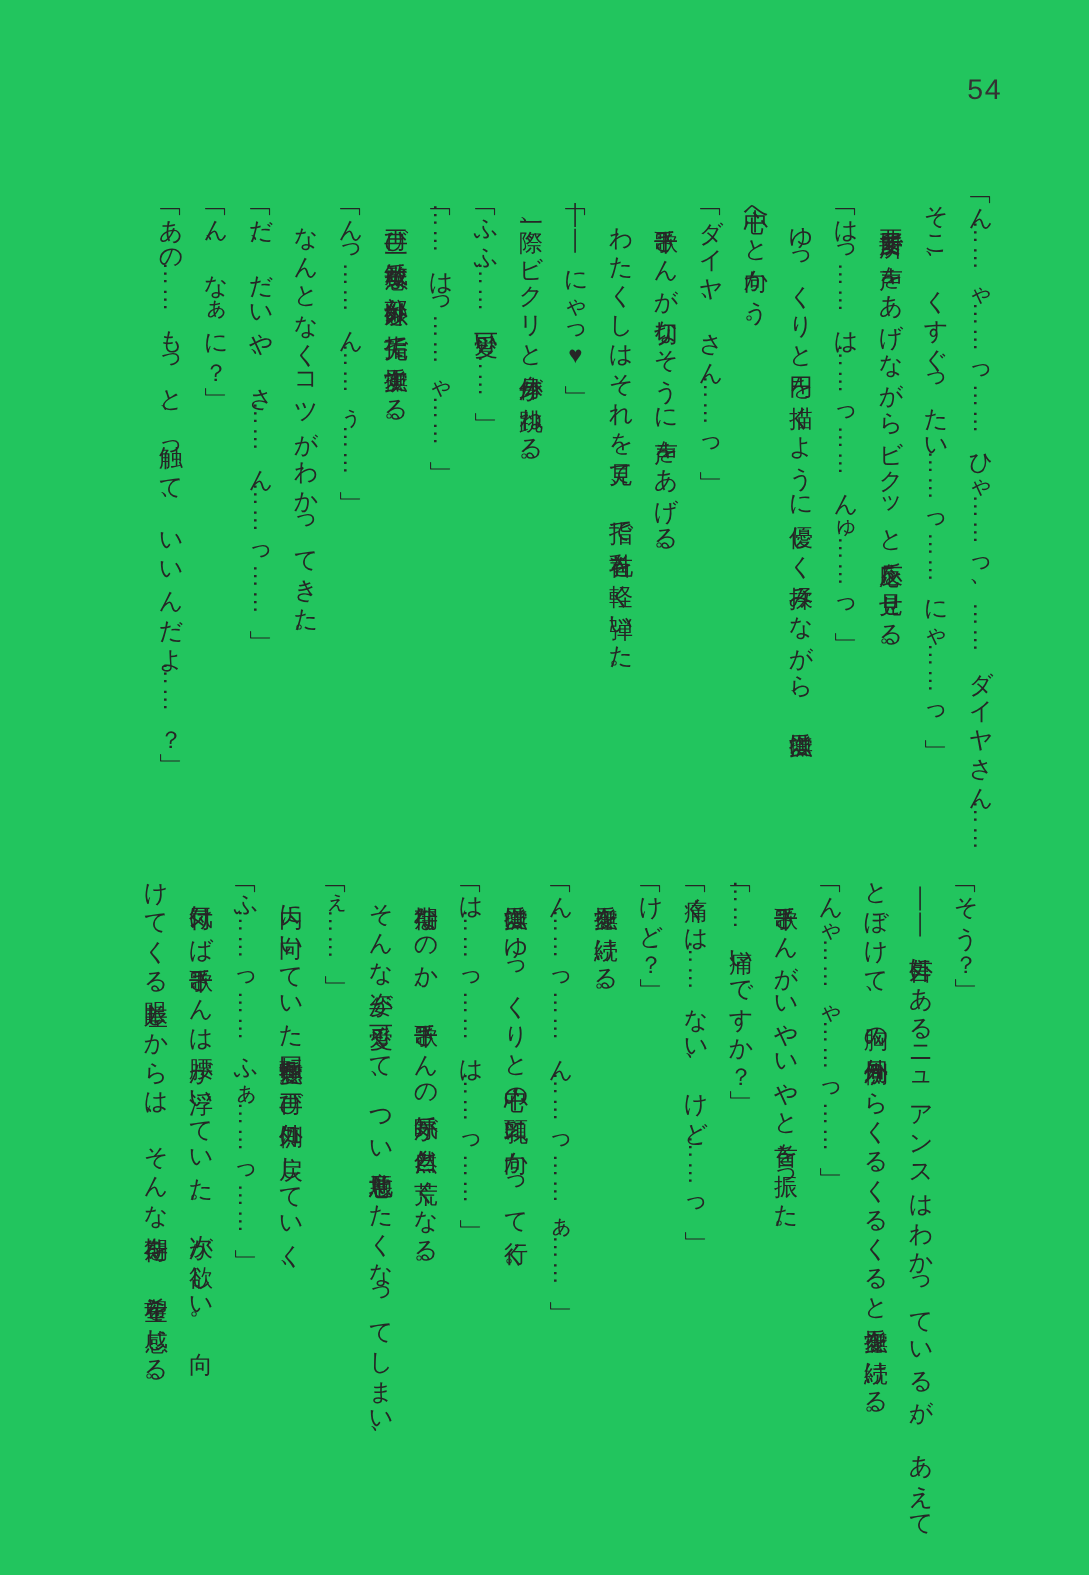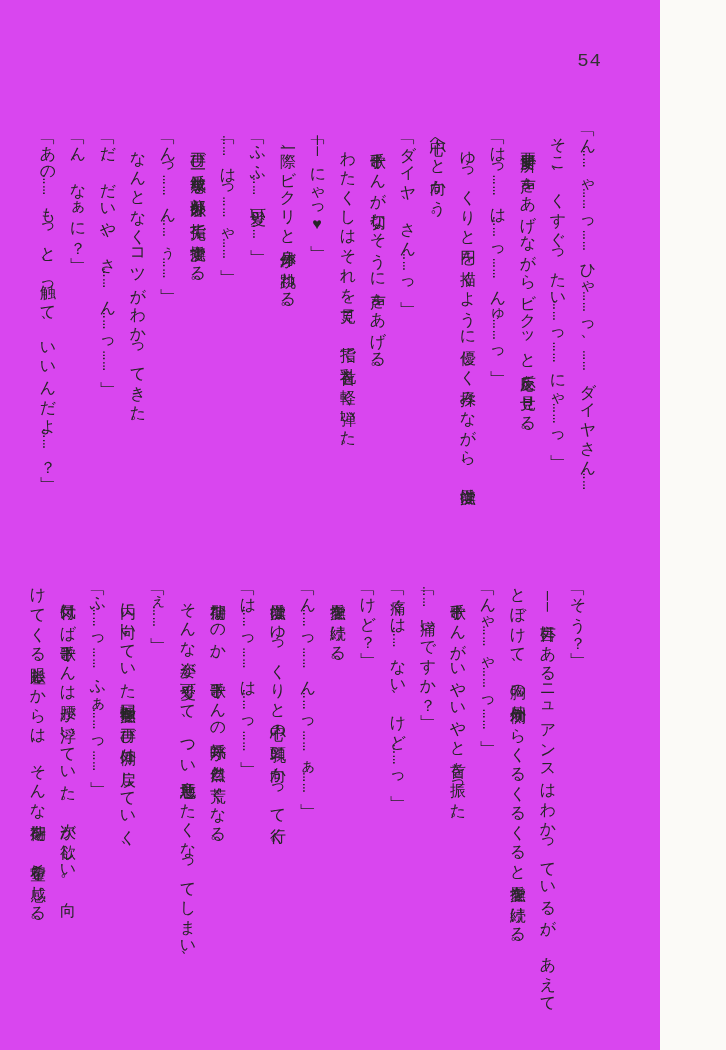--- a/index.html
+++ b/index.html
@@ -2,25 +2,25 @@
 <html lang="ja"><head>
 <meta charset="utf-8">
 <style>
   html, body {
     margin: 0;
     padding: 0;
     background: #fbfaf7;
   }
   .page {
     position: relative;
-    width: 660px;
+    width: 726px;
     height: 1050px;
-    background: #d946ef;
+    background: #22c55e;
     color: #262626;
-    font-family: Liberation Mono, monospace;
+    font-family: Liberation Sans, sans-serif;
     overflow: hidden;
   }
   .page-number {
     position: absolute;
     top: 50px;
     right: 58px;
     font-size: 19px;
     letter-spacing: 1px;
     color: #333333;
   }

